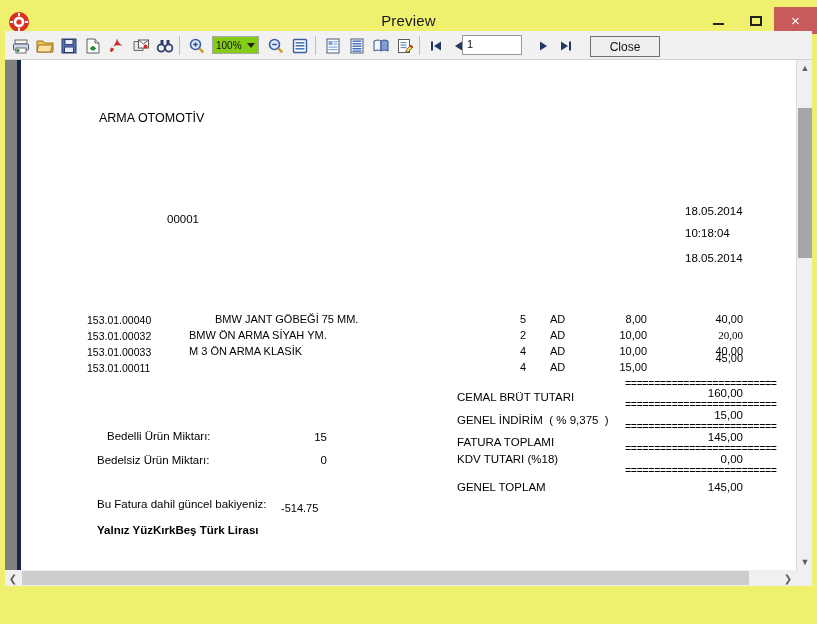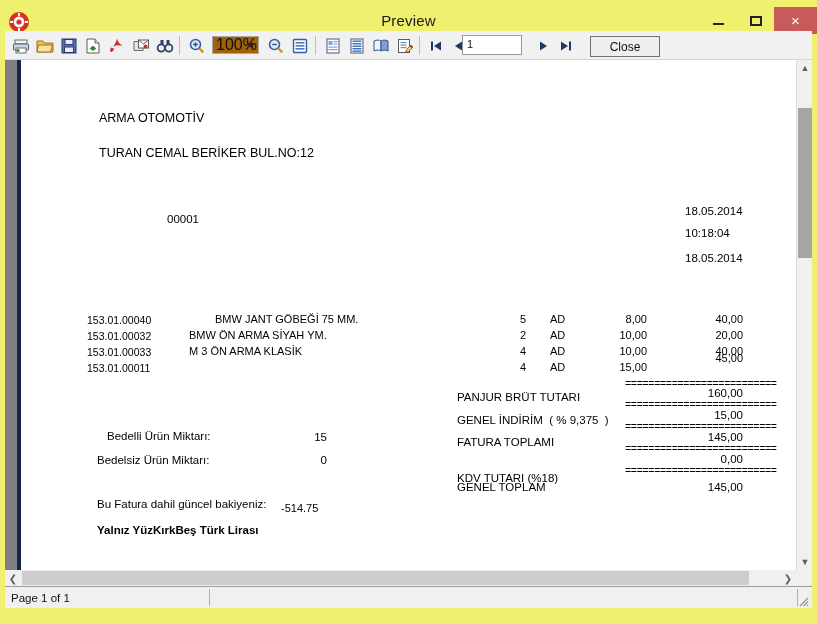--- a/index.html
+++ b/index.html
@@ -48,22 +48,22 @@
   }
   .tb-item{
     position:absolute;top:3px;height:23px;width:23px;
     display:flex;align-items:center;justify-content:center;
   }
   .tb-sep{
     position:absolute;top:5px;width:1px;height:19px;background:#bdbdbd;
   }
   #zoom-combo{
     position:absolute;top:5px;left:207px;width:47px;height:18px;
-    background:#a16207;border:1px solid #a8a8a8;box-sizing:border-box;
-    font-size:16px;color:#111;display:flex;align-items:center;
+    background:#84cc16;border:1px solid #a8a8a8;box-sizing:border-box;
+    font-size:10px;color:#111;display:flex;align-items:center;
   }
   #zoom-combo .zv{padding-left:3px;}
   #zoom-combo .arrow{
     position:absolute;right:3px;top:6px;
     width:0;height:0;border-left:4px solid transparent;border-right:4px solid transparent;
     border-top:5px solid #222;
   }
   #page-input{
     position:absolute;top:4px;left:457px;width:60px;height:20px;
     background:#fff;border:1px solid #9a9a9a;box-sizing:border-box;
@@ -348,71 +348,70 @@
   <div id="client">
 
     <div id="page-wrap">
       <div id="left-gutter"></div>
       <div id="left-gutter-edge"></div>
 
       <div id="page">
         <div class="doc">
 
           <div class="abs" style="left:78px;top:51px;font-size:12.5px;">ARMA OTOMOTİV</div>
-          <div class="abs" style="left:78px;top:86px;font-size:12.5px;">TURAN CEMAL BERİKER BUL.NO:12</div>
 
           <div class="abs" style="left:146px;top:153px;font-size:11.5px;">00001</div>
 
           <div class="abs" style="left:664px;top:145px;font-size:11.5px;">18.05.2014</div>
           <div class="abs" style="left:664px;top:167px;font-size:11.5px;">10:18:04</div>
           <div class="abs" style="left:664px;top:192px;font-size:11.5px;">18.05.2014</div>
 
           <div class="abs" style="left:66px;top:254px;font-size:10.5px;">153.01.00040</div>
           <div class="abs" style="left:168px;top:253px;font-size:11px;padding-left:26px;">BMW JANT GÖBEĞİ 75 MM.</div>
           <div class="abs r" style="left:475px;top:253px;width:30px;font-size:11px;">5</div>
           <div class="abs" style="left:529px;top:253px;font-size:11px;">AD</div>
           <div class="abs r" style="left:570px;top:253px;width:56px;font-size:11px;">8,00</div>
           <div class="abs r" style="left:660px;top:253px;width:62px;font-size:11px;">40,00</div>
 
           <div class="abs" style="left:66px;top:270px;font-size:10.5px;">153.01.00032</div>
           <div class="abs" style="left:168px;top:269px;font-size:11px;">BMW ÖN ARMA SİYAH YM.</div>
           <div class="abs r" style="left:475px;top:269px;width:30px;font-size:11px;">2</div>
           <div class="abs" style="left:529px;top:269px;font-size:11px;">AD</div>
           <div class="abs r" style="left:570px;top:269px;width:56px;font-size:11px;">10,00</div>
-          <div class="abs r" style="left:660px;top:269px;width:62px;font-size:11px;">20,00</div>
+          <div class="abs r" style="left:660px;top:269px;width:62px;font-size:11px;font-family:Liberation Serif, serif;">20,00</div>
 
           <div class="abs" style="left:66px;top:286px;font-size:10.5px;">153.01.00033</div>
           <div class="abs" style="left:168px;top:285px;font-size:11px;">M 3 ÖN ARMA KLASİK</div>
           <div class="abs r" style="left:475px;top:285px;width:30px;font-size:11px;">4</div>
           <div class="abs" style="left:529px;top:285px;font-size:11px;">AD</div>
           <div class="abs r" style="left:570px;top:285px;width:56px;font-size:11px;">10,00</div>
           <div class="abs r" style="left:660px;top:285px;width:62px;font-size:11px;">40,00</div>
 
           <div class="abs" style="left:66px;top:302px;font-size:10.5px;">153.01.00011</div>
           <div class="abs r" style="left:475px;top:301px;width:30px;font-size:11px;">4</div>
           <div class="abs" style="left:529px;top:301px;font-size:11px;">AD</div>
           <div class="abs r" style="left:570px;top:301px;width:56px;font-size:11px;">15,00</div>
           <div class="abs r" style="left:660px;top:292px;width:62px;font-size:11px;">45,00</div>
 
           <div class="abs r" style="left:604px;top:317px;width:144px;font-size:10.5px;letter-spacing:-.3px;">==========================</div>
           <div class="abs r" style="left:604px;top:338px;width:144px;font-size:10.5px;letter-spacing:-.3px;">==========================</div>
           <div class="abs r" style="left:604px;top:360px;width:144px;font-size:10.5px;letter-spacing:-.3px;">==========================</div>
           <div class="abs r" style="left:604px;top:382px;width:144px;font-size:10.5px;letter-spacing:-.3px;">==========================</div>
           <div class="abs r" style="left:604px;top:404px;width:144px;font-size:10.5px;letter-spacing:-.3px;">==========================</div>
 
-          <div class="abs" style="left:436px;top:331px;font-size:11.5px;">PANJUR BRÜT TUTARI</div>
+          <div class="abs" style="left:436px;top:331px;font-size:11.5px;">CEMAL BRÜT TUTARI</div>
           <div class="abs r" style="left:660px;top:327px;width:62px;font-size:11.5px;">160,00</div>
 
           <div class="abs" style="left:436px;top:354px;font-size:11.5px;">GENEL İNDİRİM  ( % 9,375  )</div>
           <div class="abs r" style="left:660px;top:349px;width:62px;font-size:11.5px;">15,00</div>
 
           <div class="abs" style="left:436px;top:376px;font-size:11.5px;">FATURA TOPLAMI</div>
           <div class="abs r" style="left:660px;top:371px;width:62px;font-size:11.5px;">145,00</div>
 
-          <div class="abs" style="left:436px;top:412px;font-size:11.5px;">KDV TUTARI (%18)</div>
+          <div class="abs" style="left:436px;top:393px;font-size:11.5px;">KDV TUTARI (%18)</div>
           <div class="abs r" style="left:660px;top:393px;width:62px;font-size:11.5px;">0,00</div>
 
           <div class="abs" style="left:436px;top:421px;font-size:11.5px;">GENEL TOPLAM</div>
           <div class="abs r" style="left:660px;top:421px;width:62px;font-size:11.5px;">145,00</div>
 
           <div class="abs" style="left:86px;top:370px;font-size:11.5px;">Bedelli Ürün Miktarı:</div>
           <div class="abs r" style="left:270px;top:371px;width:36px;font-size:11.5px;">15</div>
 
           <div class="abs" style="left:76px;top:394px;font-size:11.5px;">Bedelsiz Ürün Miktarı:</div>
           <div class="abs r" style="left:270px;top:394px;width:36px;font-size:11.5px;">0</div>
@@ -434,27 +433,14 @@
 
     <div id="hscroll">
       <div id="hs-left">❮</div>
       <div id="hs-thumb"></div>
       <div id="hs-right">❯</div>
     </div>
 
     <div id="corner-box"></div>
   </div>
 
-  <div id="statusbar">
-    <div id="status-panel-1">Page 1 of 1</div>
-    <div id="status-panel-2"></div>
-    <div id="resize-grip">
-      <svg width="13" height="13" viewBox="0 0 13 13">
-        <g stroke="#9a9a9a" stroke-width="1.3">
-          <line x1="12" y1="4" x2="4" y2="12"></line>
-          <line x1="12" y1="7.5" x2="7.5" y2="12"></line>
-          <line x1="12" y1="11" x2="11" y2="12"></line>
-        </g>
-      </svg>
-    </div>
-  </div>
 
 </div>
 
 </body></html>

